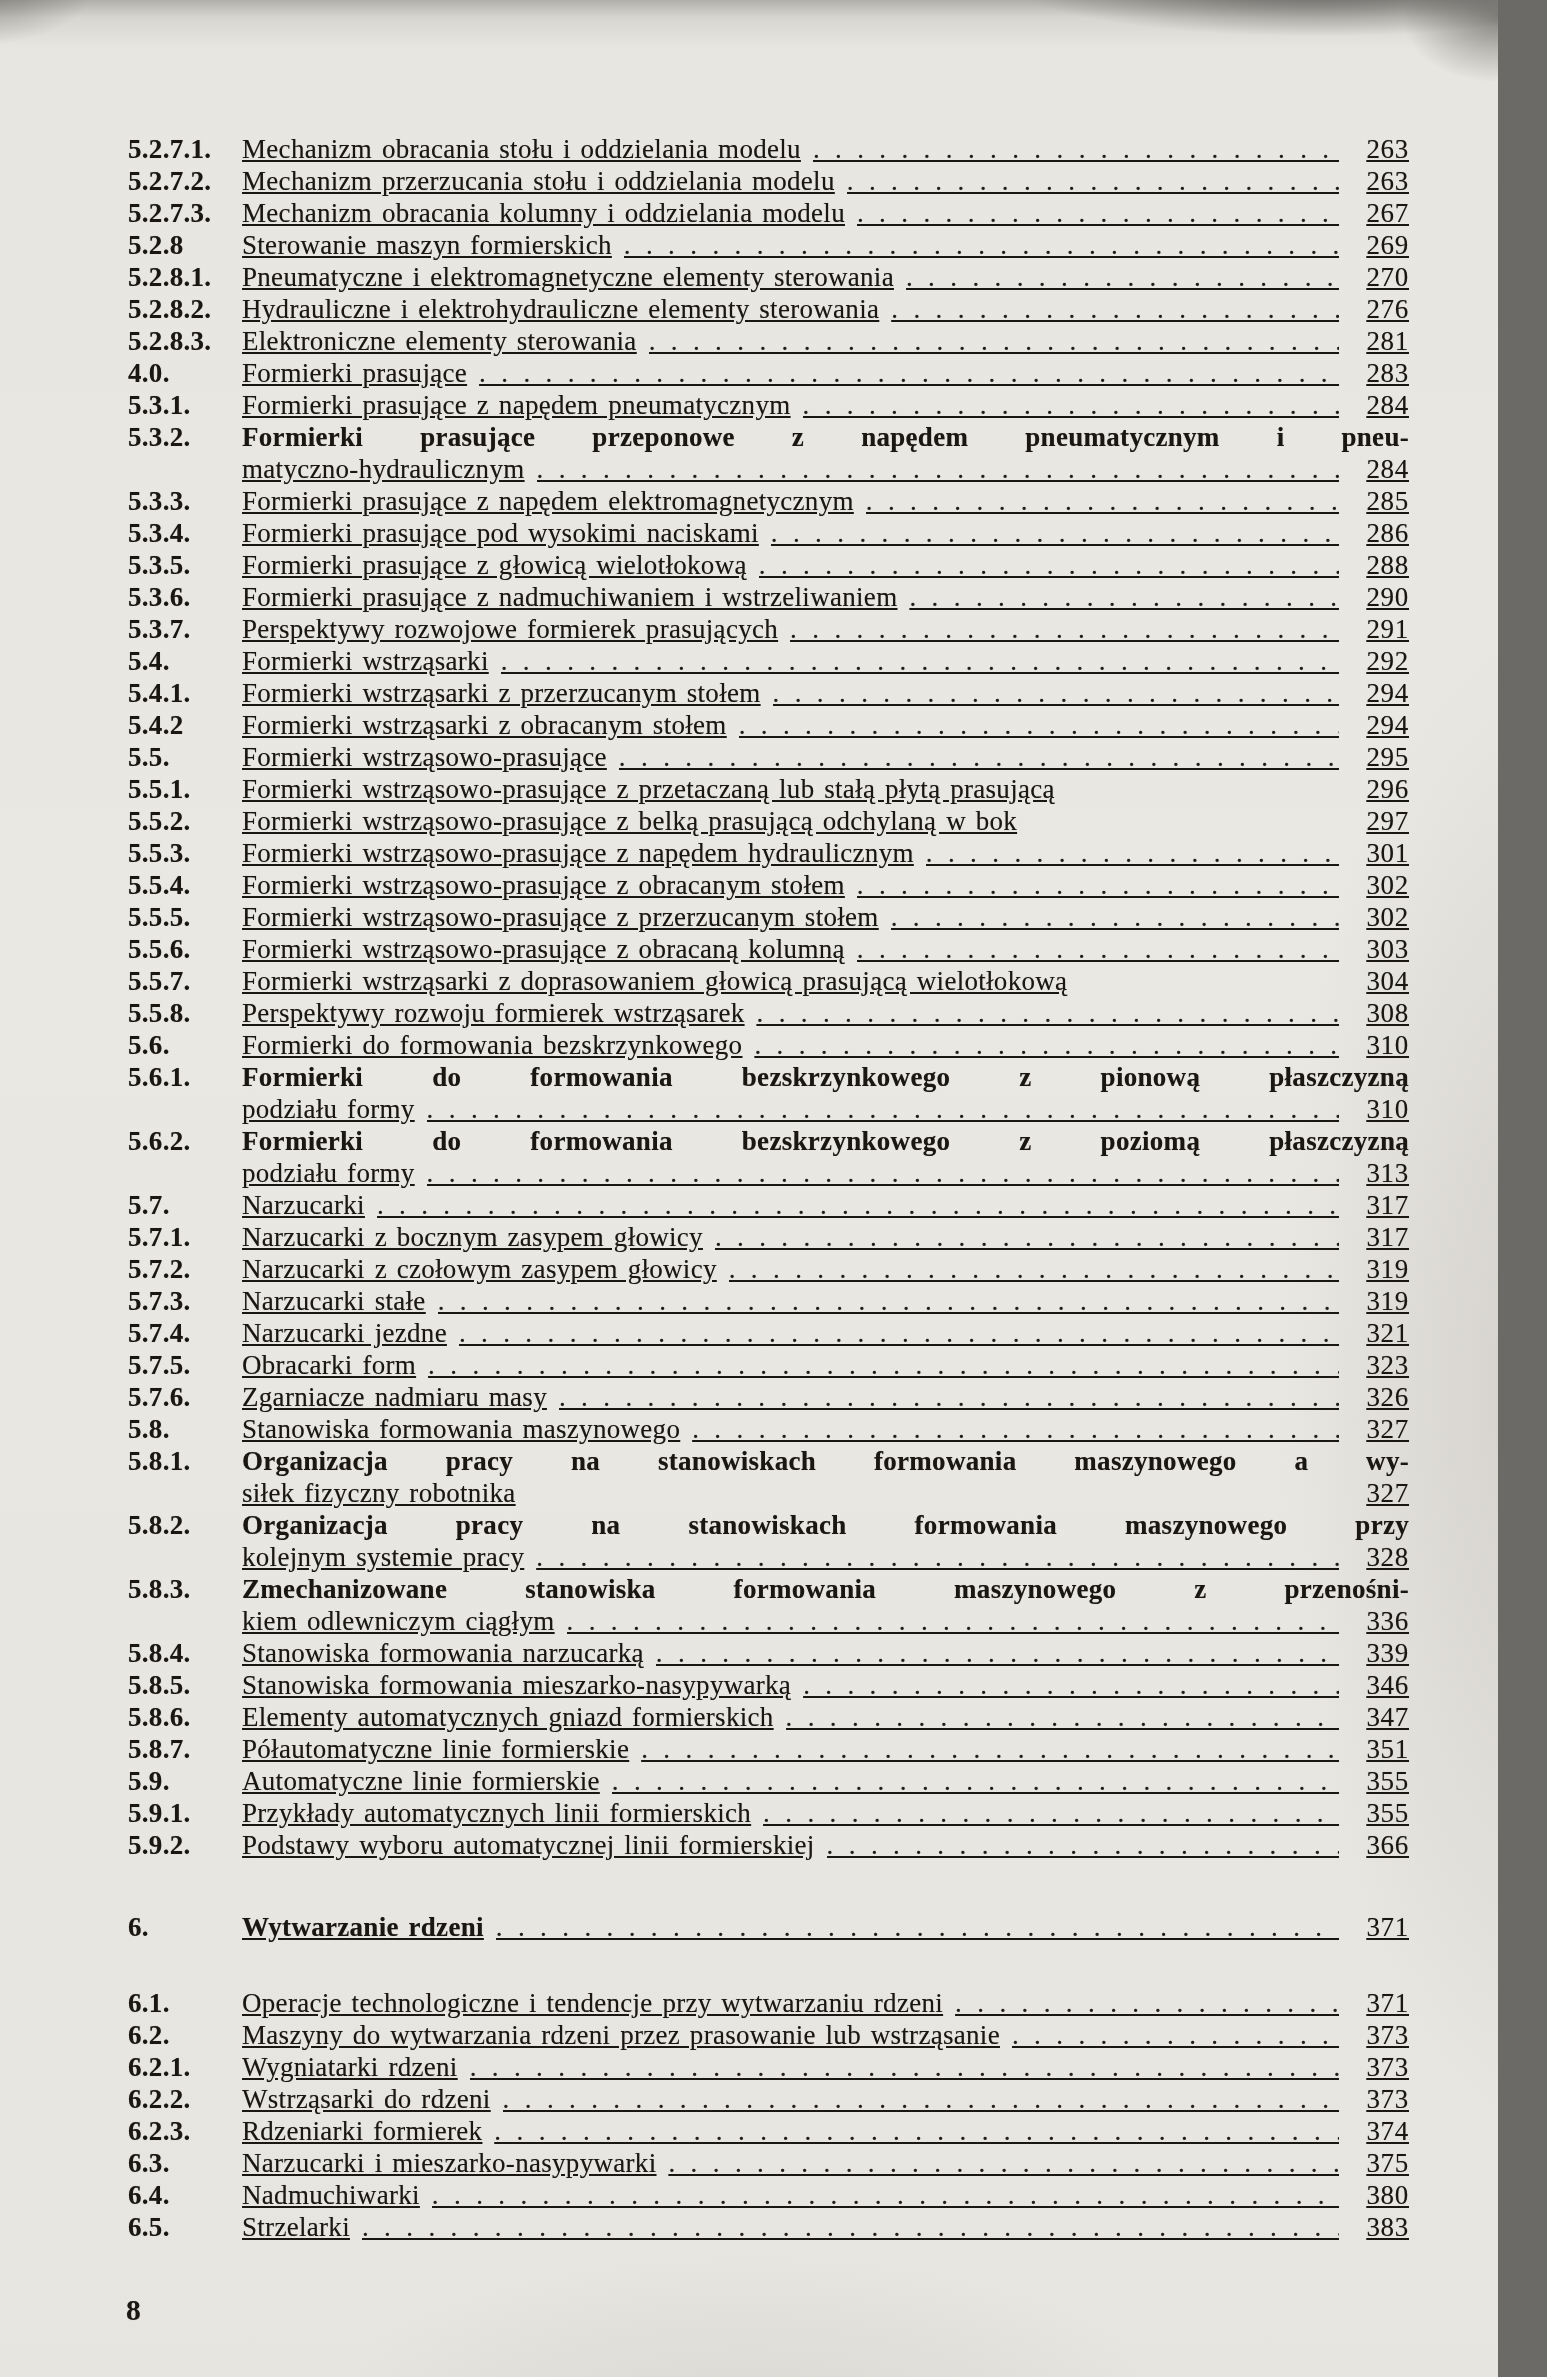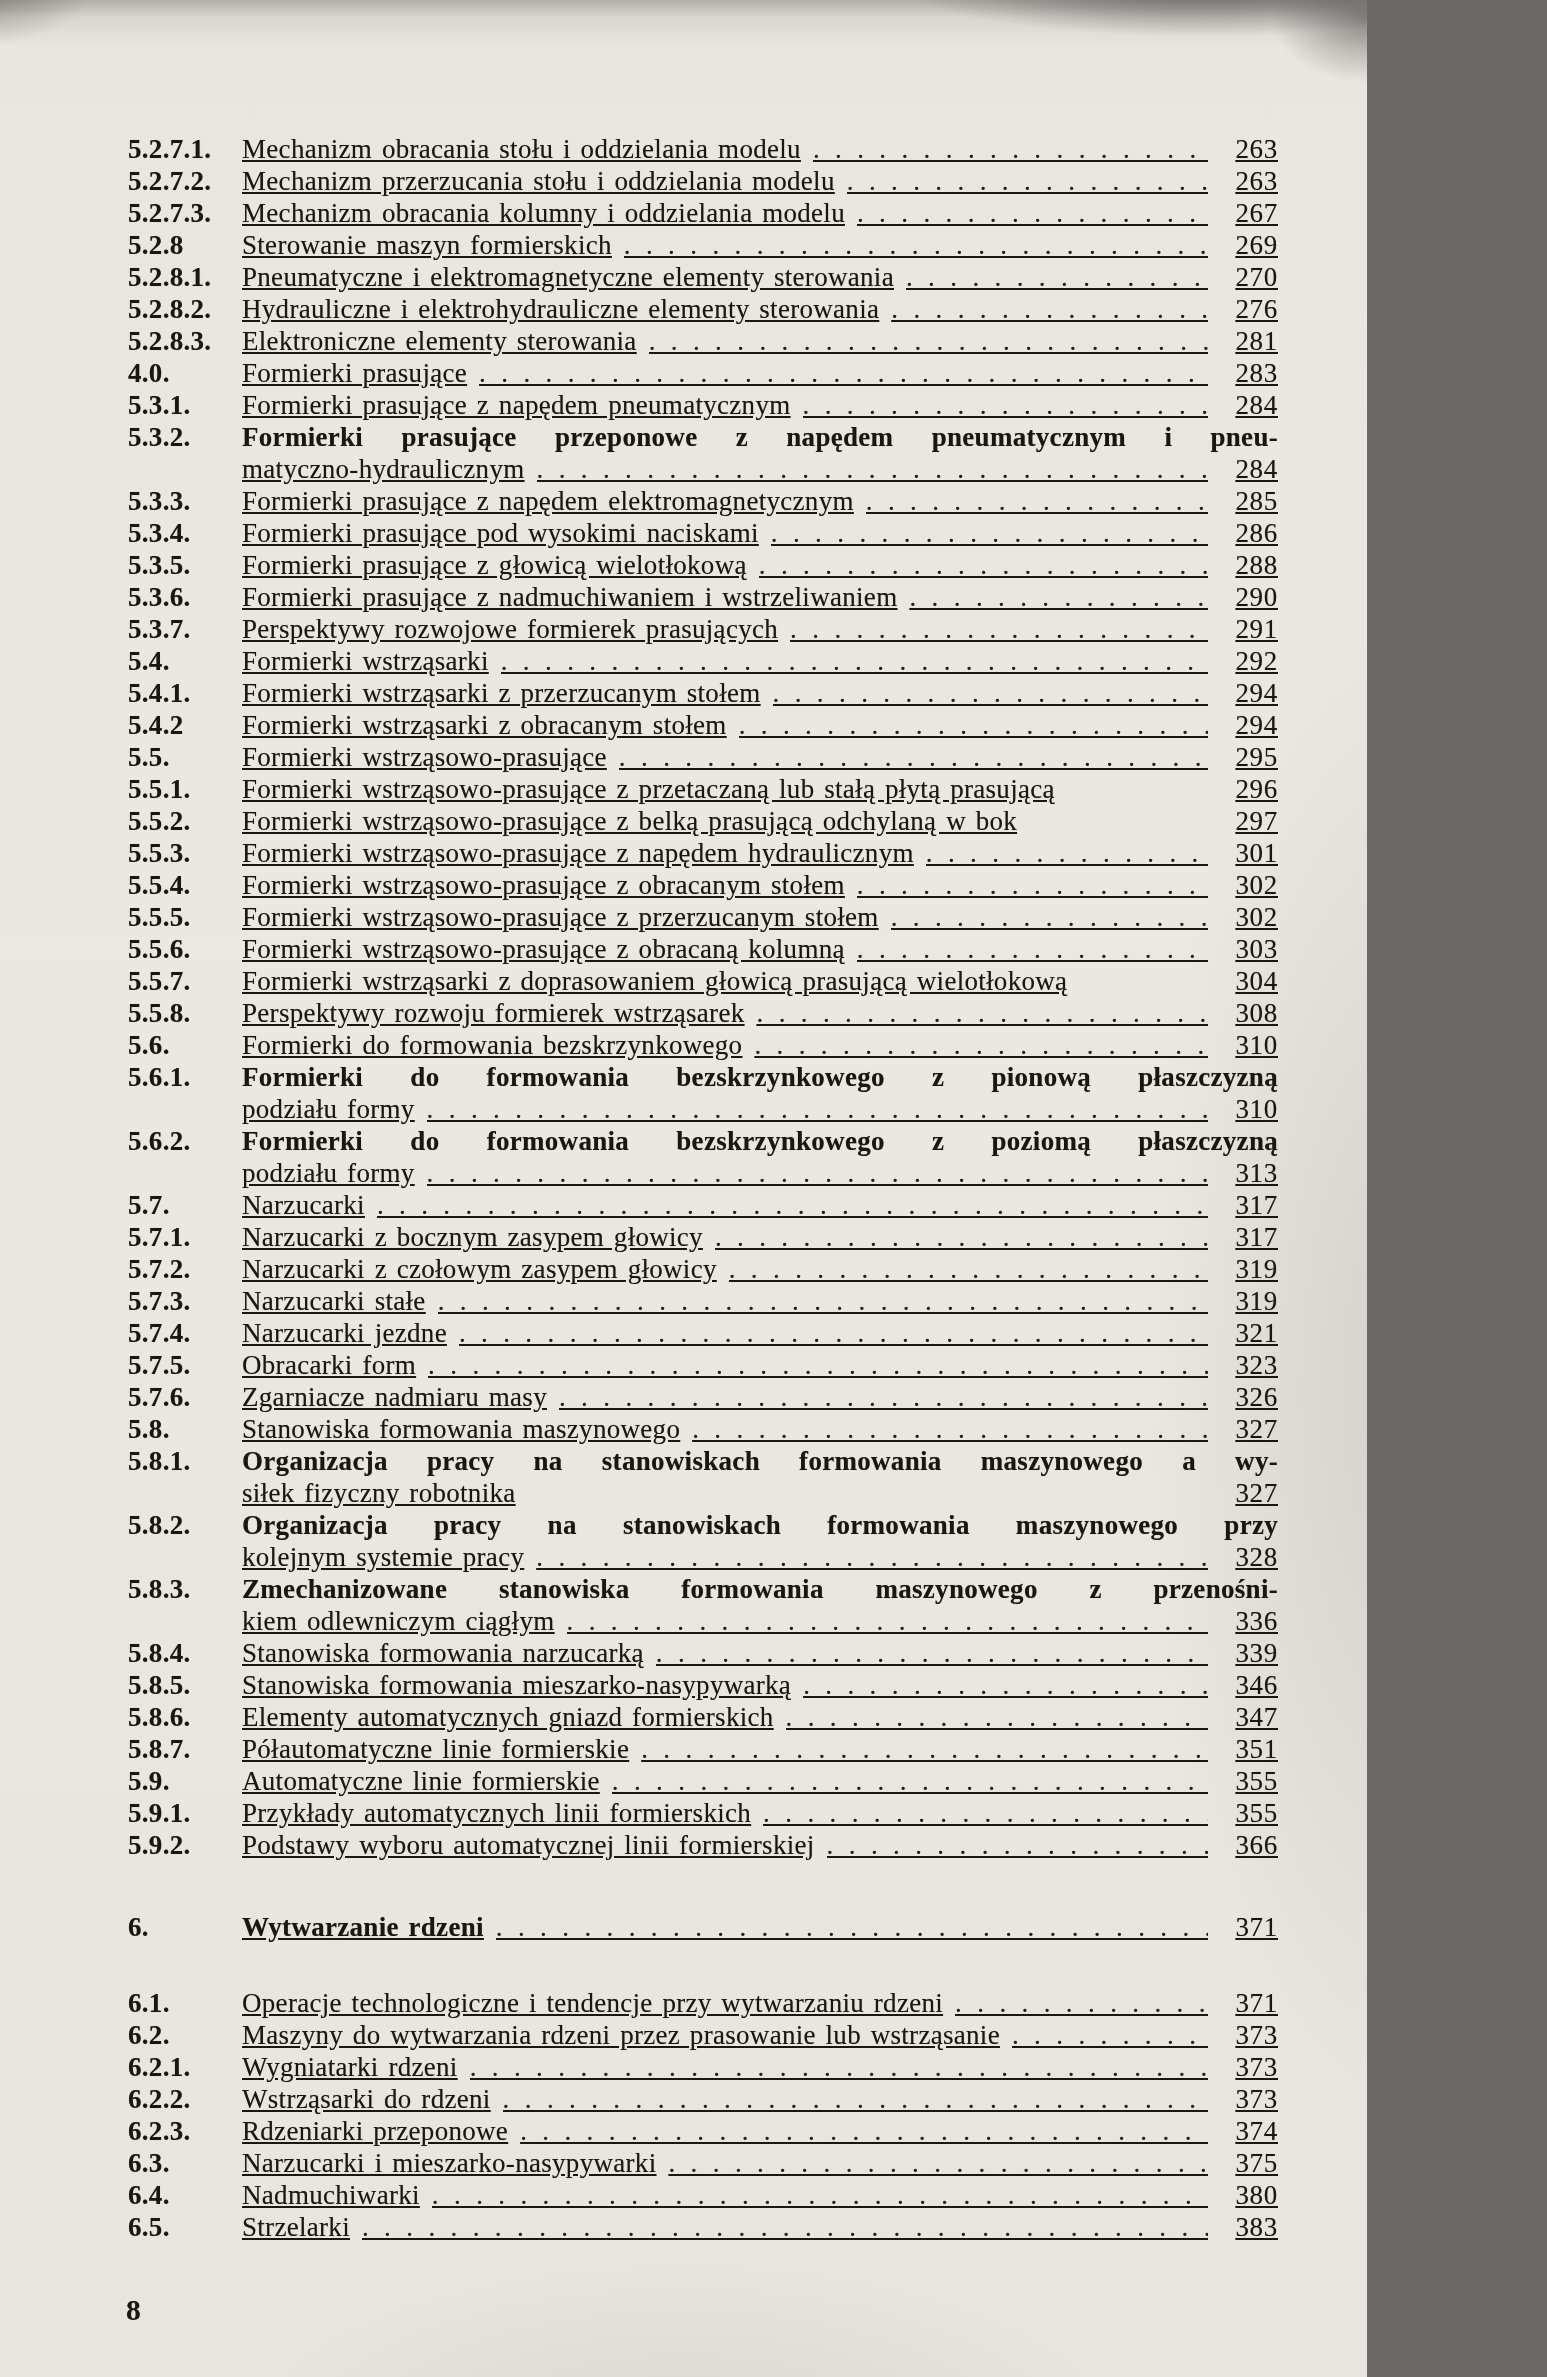--- a/index.html
+++ b/index.html
@@ -1,21 +1,21 @@
 <!DOCTYPE html>
 <html style="font-size:10.7px"><head>
 <meta charset="utf-8">
 <style>
   * { box-sizing: border-box; }
   html, body { margin: 0; padding: 0; }
   body { background: #6b6a66; }
 
   .page {
     position: relative;
-    width: 1367px;
+    width: 1498px;
     height: 2377px;
     overflow: hidden;
     margin: 0;
     font-family: "Liberation Serif", "DejaVu Serif", serif;
     font-size: 27px;
     line-height: 32px;
     color: #1a1712;
     text-shadow: 0 0 0.7px rgba(26,23,18,.40);
     padding: 133px 89px 0 128px;
     background:
@@ -627,21 +627,21 @@
             <span class="title">Wstrząsarki do rdzeni</span>
             <span class="dots"></span>
             <span class="pagenum">373</span>
           </span>
         </span>
       </div>
       <div class="entry">
         <span class="num">6.2.3.</span>
         <span class="body">
           <span class="lastline">
-            <span class="title">Rdzeniarki przeponowe</span>
+            <span class="title">Rdzeniarki formierek</span>
             <span class="dots"></span>
             <span class="pagenum">374</span>
           </span>
         </span>
       </div>
       <div class="entry">
         <span class="num">6.3.</span>
         <span class="body">
           <span class="lastline">
             <span class="title">Narzucarki i mieszarko-nasypywarki</span>

